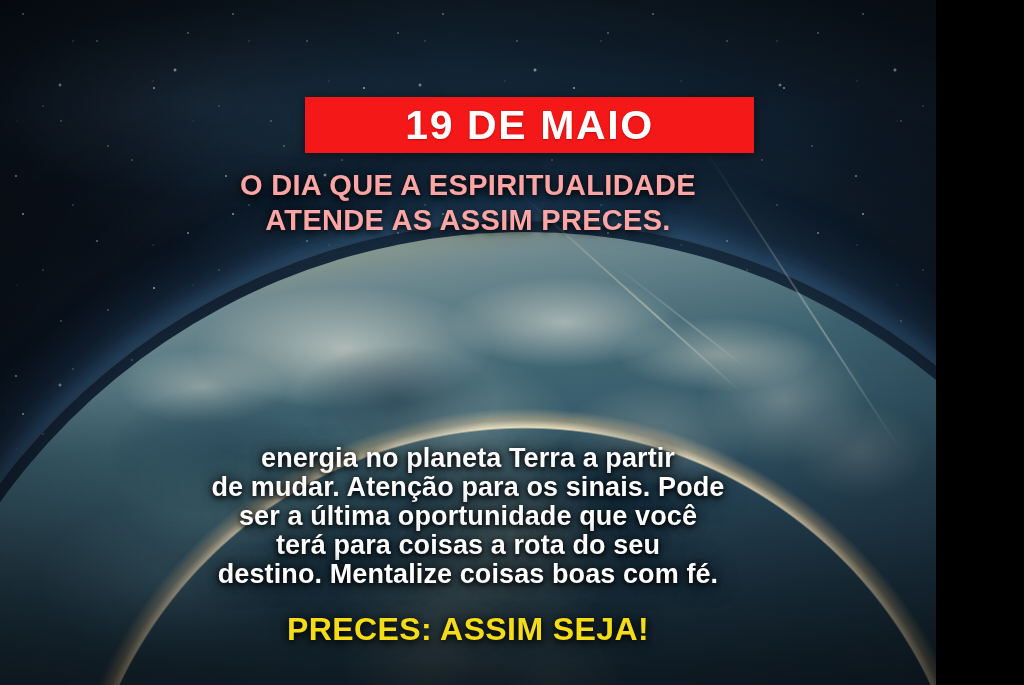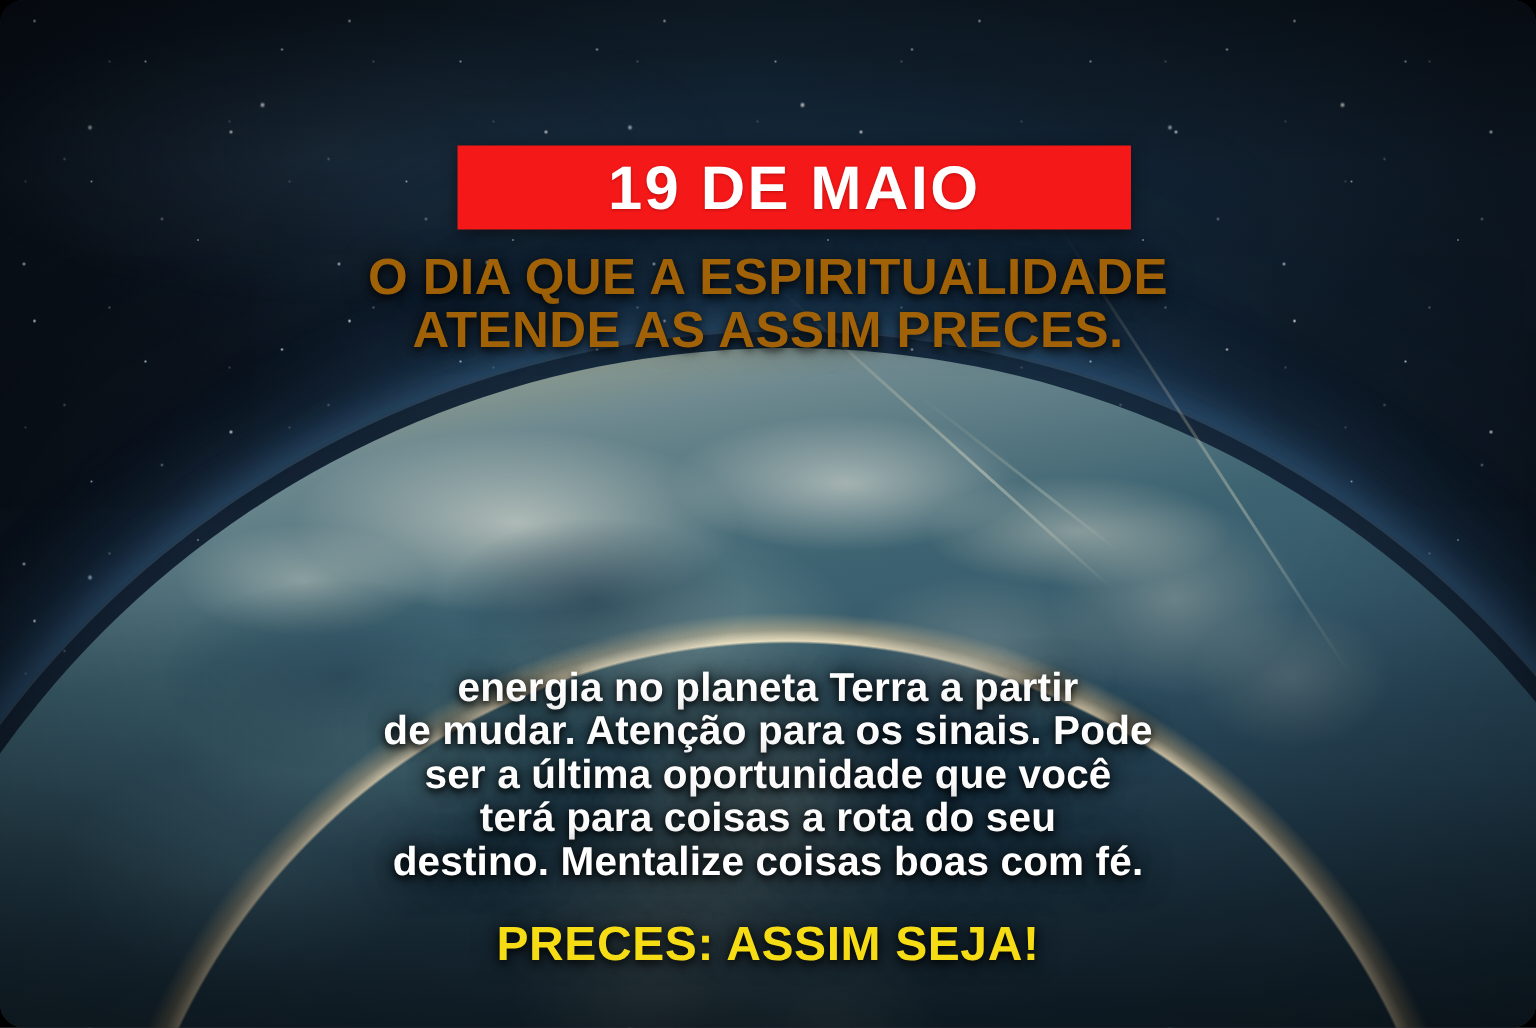--- a/index.html
+++ b/index.html
@@ -5,26 +5,25 @@
 <style>
   html,body{margin:0;padding:0;background:#000;}
   body{
     font-family:"Liberation Sans", sans-serif;
     -webkit-font-smoothing:antialiased;
   }
 
   
   .poster{
     position:relative;
-    width:1024px;
+    width:936px;
     height:685px;
     overflow:hidden;
     background:#0a121c;
     user-select:none;
-    border-radius:16px;
   }
 
   
   .space{
     position:absolute; inset:0;
     background:
       radial-gradient(ellipse 70% 55% at 48% 8%,  rgba(30,58,80,.55) 0%, rgba(10,18,28,0) 70%),
       radial-gradient(ellipse 90% 70% at 80% 18%, rgba(22,44,64,.45) 0%, rgba(10,18,28,0) 72%),
       linear-gradient(178deg,#0b141f 0%, #0a1018 38%, #080d14 100%);
   }
@@ -176,22 +175,22 @@
     letter-spacing:1.6px;
     line-height:1;
     white-space:nowrap;
     text-shadow:0 1px 2px rgba(120,0,0,.45);
   }
 
   .headline{
     position:absolute;
     left:0; right:0; top:168px;
     text-align:center;
-    color:#a16207;
-    font-size:34px;
+    color:#fca5a5;
+    font-size:29px;
     font-weight:700;
     line-height:35px;
     letter-spacing:.3px;
     text-shadow:0 2px 6px rgba(0,0,0,.85), 0 0 18px rgba(0,0,0,.6);
     padding:0 52px;
   }
   .headline .ln{ display:block; white-space:nowrap; }
 
   .body-copy{
     position:absolute;

